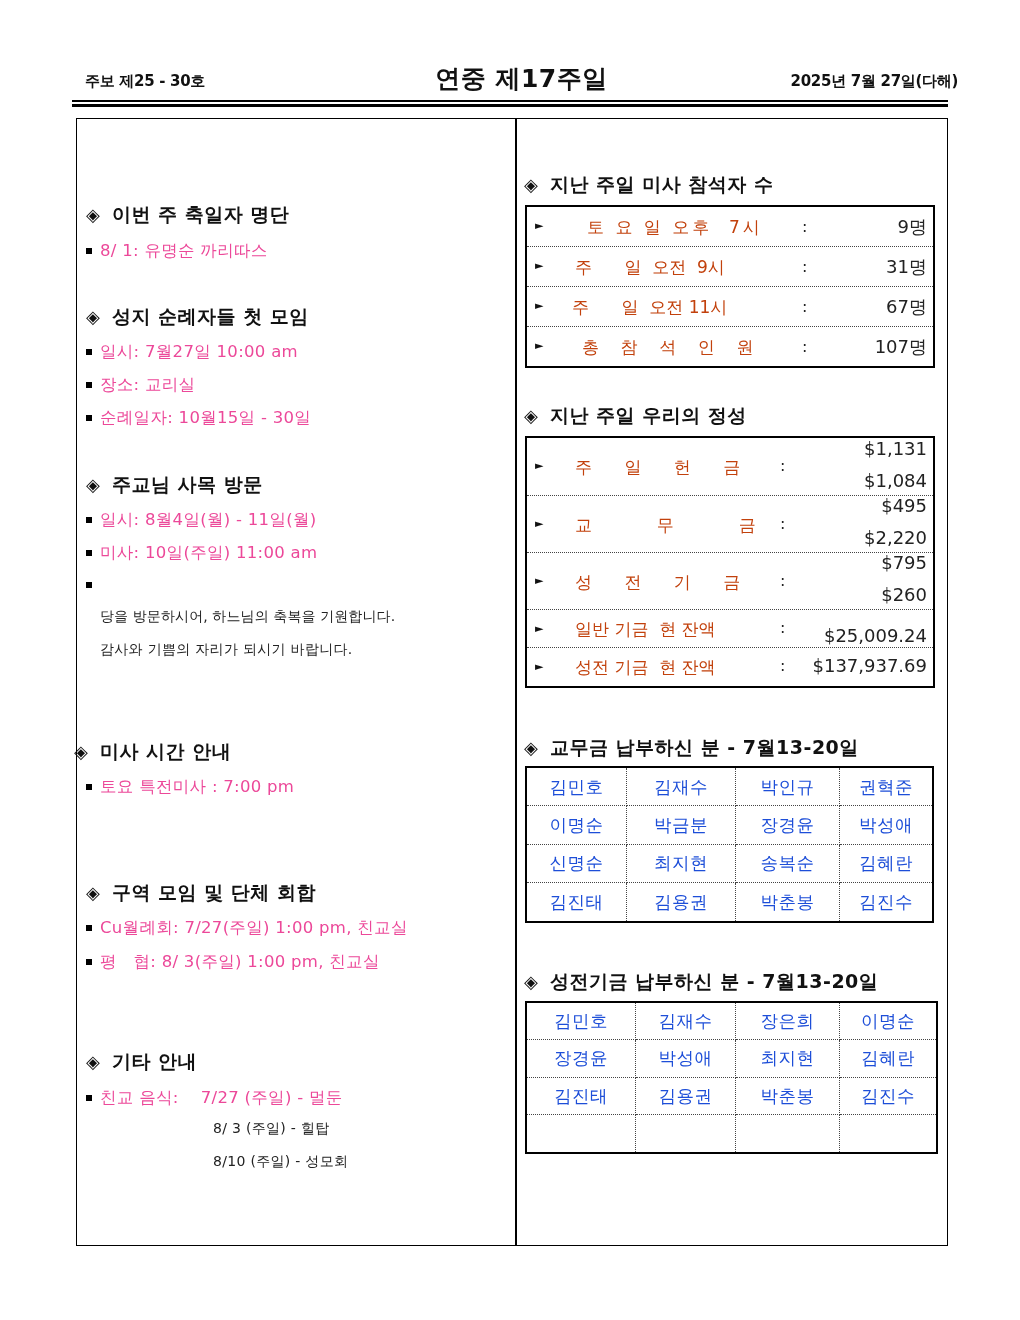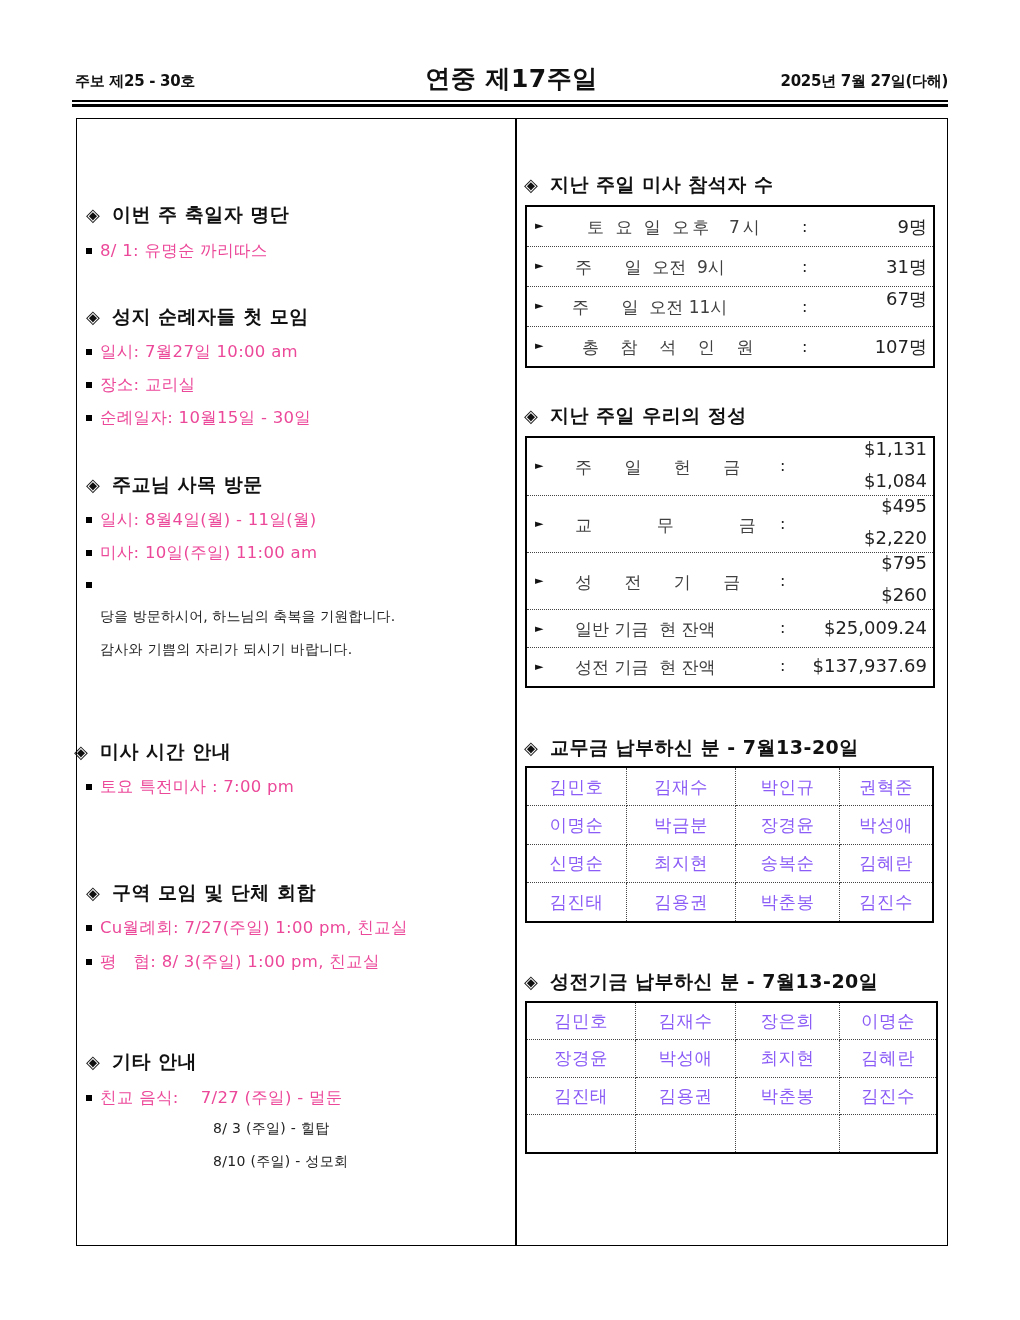--- a/index.html
+++ b/index.html
@@ -1,45 +1,45 @@
 <!DOCTYPE html>
 <html><head>
 <meta charset="utf-8">
 <style>
   html, body { margin: 0; padding: 0; background: #ffffff; }
   body { width: 1020px; height: 1320px; position: relative; font-family: "DejaVu Sans", "Liberation Sans", sans-serif; color: #111; }
 
-  .hdr { position: absolute; left: 75px; top: 62px; width: 873px; height: 40px; }
+  .hdr { position: absolute; left: 85px; top: 62px; width: 873px; height: 40px; }
   .hdr-left { position: absolute; left: 0; top: 10px; font-size: 15px; font-weight: bold; letter-spacing: -0.3px; }
   .hdr-title { position: absolute; left: 0; right: 0; top: 0; text-align: center; font-size: 25px; font-weight: bold; letter-spacing: 0.5px; }
   .hdr-right { position: absolute; right: 0; top: 10px; font-size: 15px; font-weight: bold; letter-spacing: -0.3px; }
   .hdr-rule-thin { position: absolute; left: 72px; top: 100px; width: 876px; height: 2px; background: #000; }
   .hdr-rule-thick { position: absolute; left: 72px; top: 104px; width: 876px; height: 3px; background: #000; }
 
   .frame { position: absolute; left: 76px; top: 118px; width: 872px; height: 1128px; border: 1.5px solid #000; box-sizing: border-box; }
   .divider { position: absolute; left: 515px; top: 118px; width: 1.5px; height: 1128px; background: #000; }
 
   .sec-title { position: absolute; font-size: 19px; font-weight: bold; white-space: nowrap; letter-spacing: 0.5px; }
   .sec-title .dia { display: inline-block; width: 20px; margin-right: 6px; font-size: 18px; }
   .item { position: absolute; font-size: 16.5px; white-space: nowrap; color: #ec4899; letter-spacing: 0.3px; }
   .item .bul { display: inline-block; width: 6px; height: 6px; background: #000; margin-right: 8px; vertical-align: middle; position: relative; top: -1px; }
   .cont { position: absolute; font-size: 14px; white-space: nowrap; color: #222; letter-spacing: 0.3px; }
 
   
   .tbl { position: absolute; border: 2.5px solid #000; box-sizing: border-box; }
   .trow { position: relative; border-bottom: 1px dotted #444; box-sizing: border-box; }
   .trow:last-child { border-bottom: none; }
   .tri { position: absolute; left: 8px; font-size: 11px; }
-  .tlabel { position: absolute; font-size: 17px; color: #404040; white-space: pre; }
+  .tlabel { position: absolute; font-size: 17px; color: #c2410c; white-space: pre; }
   .tcolon { position: absolute; font-size: 16px; color: #222; }
   .tval { position: absolute; right: 6px; font-size: 18px; color: #222; text-align: right; white-space: nowrap; }
 
   
   .grid { position: absolute; border: 2.5px solid #000; box-sizing: border-box; display: grid; }
-  .gcell { display: flex; align-items: center; justify-content: center; font-size: 17.5px; color: #8b5cf6; border-right: 1px dotted #444; border-bottom: 1px dotted #444; box-sizing: border-box; letter-spacing: 0.5px; }
+  .gcell { display: flex; align-items: center; justify-content: center; font-size: 17.5px; color: #1d4ed8; border-right: 1px dotted #444; border-bottom: 1px dotted #444; box-sizing: border-box; letter-spacing: 0.5px; }
   .gcell.lastcol { border-right: none; }
   .gcell.lastrow { border-bottom: none; }
 </style>
 </head>
 <body>
 
 <div class="hdr">
   <div class="hdr-left">주보 제25 - 30호</div>
   <div class="hdr-title">연중 제17주일</div>
   <div class="hdr-right">2025년 7월 27일(다해)</div>
@@ -107,21 +107,21 @@
     <div class="trow" style="height:40px;">
       <span class="tri" style="top:12px;">►</span>
       <span class="tlabel" style="left:48px; top:9px;">주      일  오전  9시</span>
       <span class="tcolon" style="left:275px; top:10px;">:</span>
       <span class="tval" style="top:8px;">31명</span>
     </div>
     <div class="trow" style="height:40px;">
       <span class="tri" style="top:12px;">►</span>
       <span class="tlabel" style="left:45px; top:9px;">주      일  오전 11시</span>
       <span class="tcolon" style="left:275px; top:10px;">:</span>
-      <span class="tval" style="top:0;">67명</span>
+      <span class="tval" style="top:8px;">67명</span>
     </div>
     <div class="trow" style="height:38px;">
       <span class="tri" style="top:12px;">►</span>
       <span class="tlabel" style="left:55px; top:9px;">총    참    석    인    원</span>
       <span class="tcolon" style="left:275px; top:10px;">:</span>
       <span class="tval" style="top:8px;">107명</span>
     </div>
   </div>
 
   <div class="sec-title" style="left:524px; top:403px;">
@@ -146,21 +146,21 @@
       <span class="tri" style="top:21px;">►</span>
       <span class="tlabel" style="left:48px; top:18px;">성      전      기      금</span>
       <span class="tcolon" style="left:253px; top:18px;">:</span>
       <span class="tval" style="top:-1px;">$795</span>
       <span class="tval" style="top:31px;">$260</span>
     </div>
     <div class="trow" style="height:38px;">
       <span class="tri" style="top:12px;">►</span>
       <span class="tlabel" style="left:48px; top:8px;">일반 기금  현 잔액</span>
       <span class="tcolon" style="left:253px; top:8px;">:</span>
-      <span class="tval" style="top:7px;">$25,009.24</span>
+      <span class="tval" style="top:15px;">$25,009.24</span>
     </div>
     <div class="trow" style="height:37px;">
       <span class="tri" style="top:12px;">►</span>
       <span class="tlabel" style="left:48px; top:8px;">성전 기금  현 잔액</span>
       <span class="tcolon" style="left:253px; top:8px;">:</span>
       <span class="tval" style="top:7px;">$137,937.69</span>
     </div>
   </div>
 
   <div class="sec-title" style="left:524px; top:735px;">

